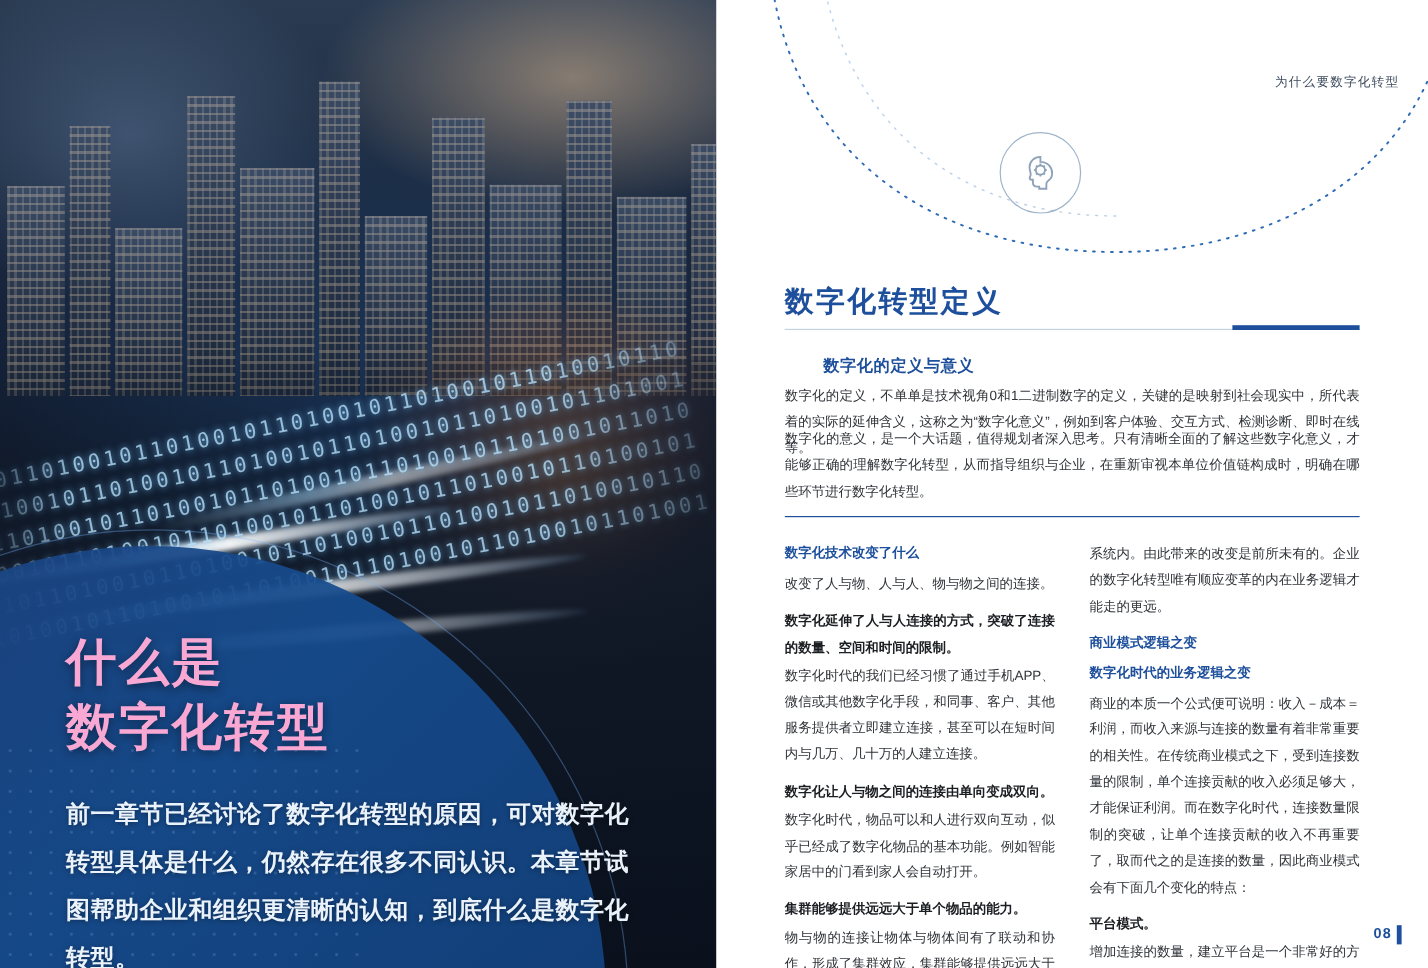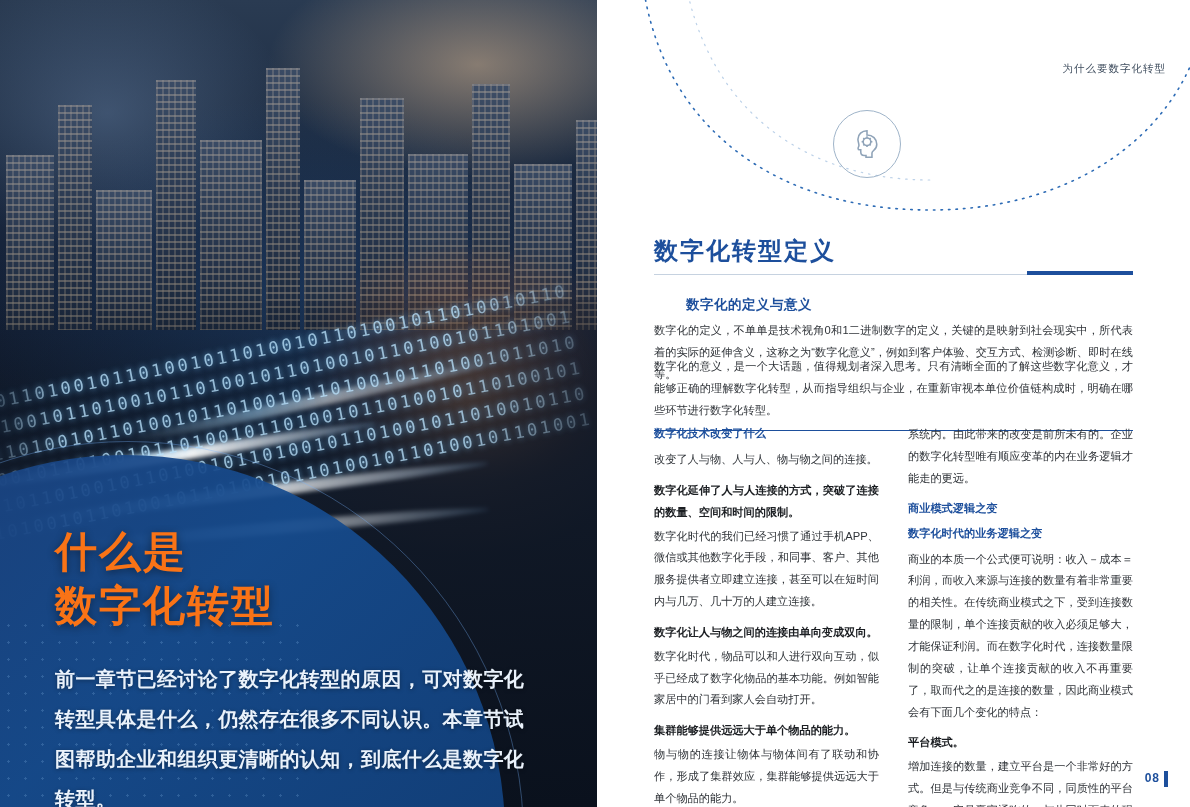--- a/index.html
+++ b/index.html
@@ -70,21 +70,21 @@
     position:absolute;left:-268px;top:441px;width:790px;height:790px;border-radius:50%;
     border:1px solid rgba(120,180,255,0.35);
   }
   .dots-net{
     position:absolute;left:0;bottom:0;width:300px;height:190px;
     background-image:radial-gradient(rgba(160,210,255,0.35) 1px, rgba(0,0,0,0) 1.4px);
     background-size:17px 17px;opacity:.55;
   }
   .left-content{position:absolute;left:55px;top:525px;width:470px;z-index:5;}
   .ttl{
-    color:#f97316;font-weight:bold;font-size:42px;line-height:1.28;
+    color:#f9a8d4;font-weight:bold;font-size:42px;line-height:1.28;
     letter-spacing:2px;text-shadow:0 2px 8px rgba(0,0,0,0.45);
   }
   .ttl .l2{display:block;}
   .lead{
     margin-top:26px;color:#eaf2fb;font-size:20px;line-height:2.0;font-weight:bold;
     letter-spacing:.4px;text-shadow:0 1px 4px rgba(0,0,0,0.4);
   }
 
   
   .right-page{
@@ -126,21 +126,21 @@
   }
   .topic-bar .tail{
     position:absolute;left:205px;top:0;width:0;height:0;
     border-top:21px solid #d5dfec;border-right:12px solid transparent;
   }
   .topic-bar .label{
     position:absolute;left:9px;top:3px;font-size:11.5px;font-weight:bold;color:#133a72;letter-spacing:.5px;
   }
   .topic-underline{position:absolute;left:57px;top:430px;width:479px;height:1px;background:#1d4f9c;}
 
-  .cols{position:absolute;left:57px;top:424px;width:479px;height:330px;text-decoration:underline;}
+  .cols{position:absolute;left:57px;top:452px;width:479px;height:330px;text-decoration:underline;}
   .col{position:absolute;top:0;width:225px;}
   .col-left{left:0;}
   .col-right{left:254px;}
   .sub{font-size:11.2px;font-weight:bold;color:#1d4f9c;margin:0 0 6px 0;line-height:1.7;}
   .bold-lead{font-size:11.2px;font-weight:bold;color:#1b1e22;line-height:1.95;margin:0 0 2px 0;text-align:justify;}
   .body{font-size:11.2px;color:#2f3338;line-height:1.95;margin:0 0 9px 0;text-align:justify;}
 
   .folio{
     position:absolute;right:30px;bottom:22px;font-size:12px;color:#1d4f9c;font-weight:bold;letter-spacing:1px;text-align:right;
   }

